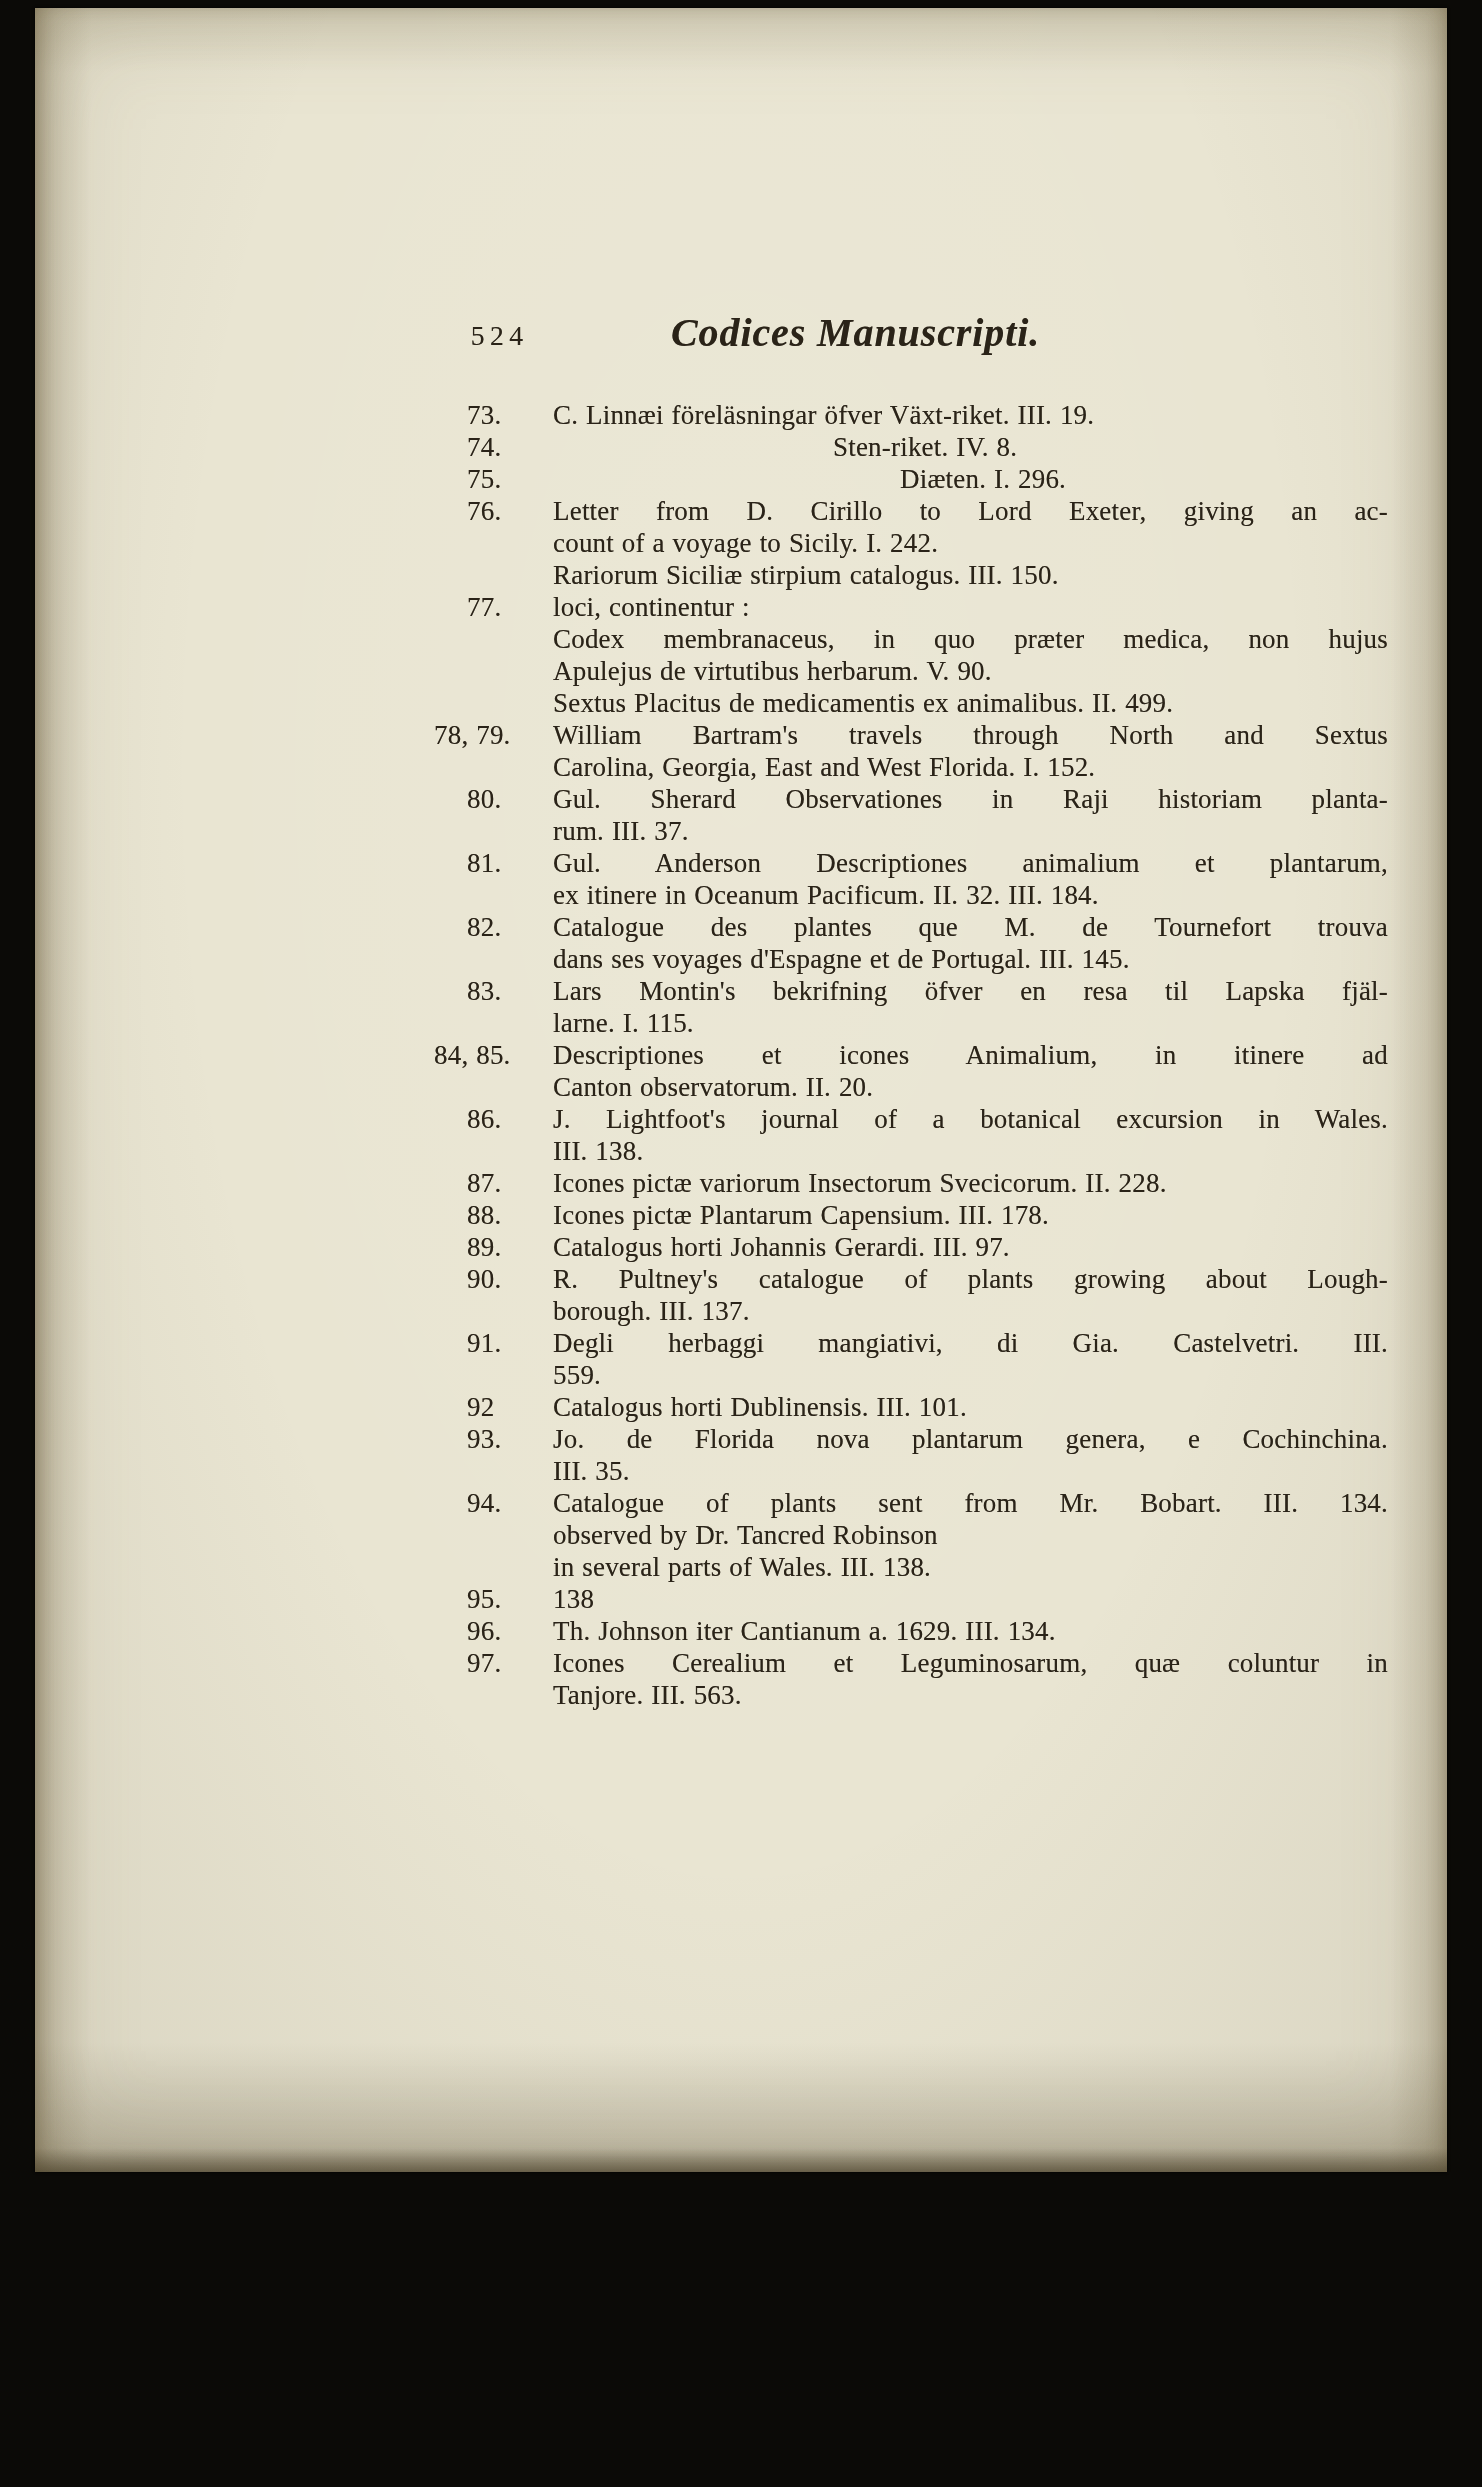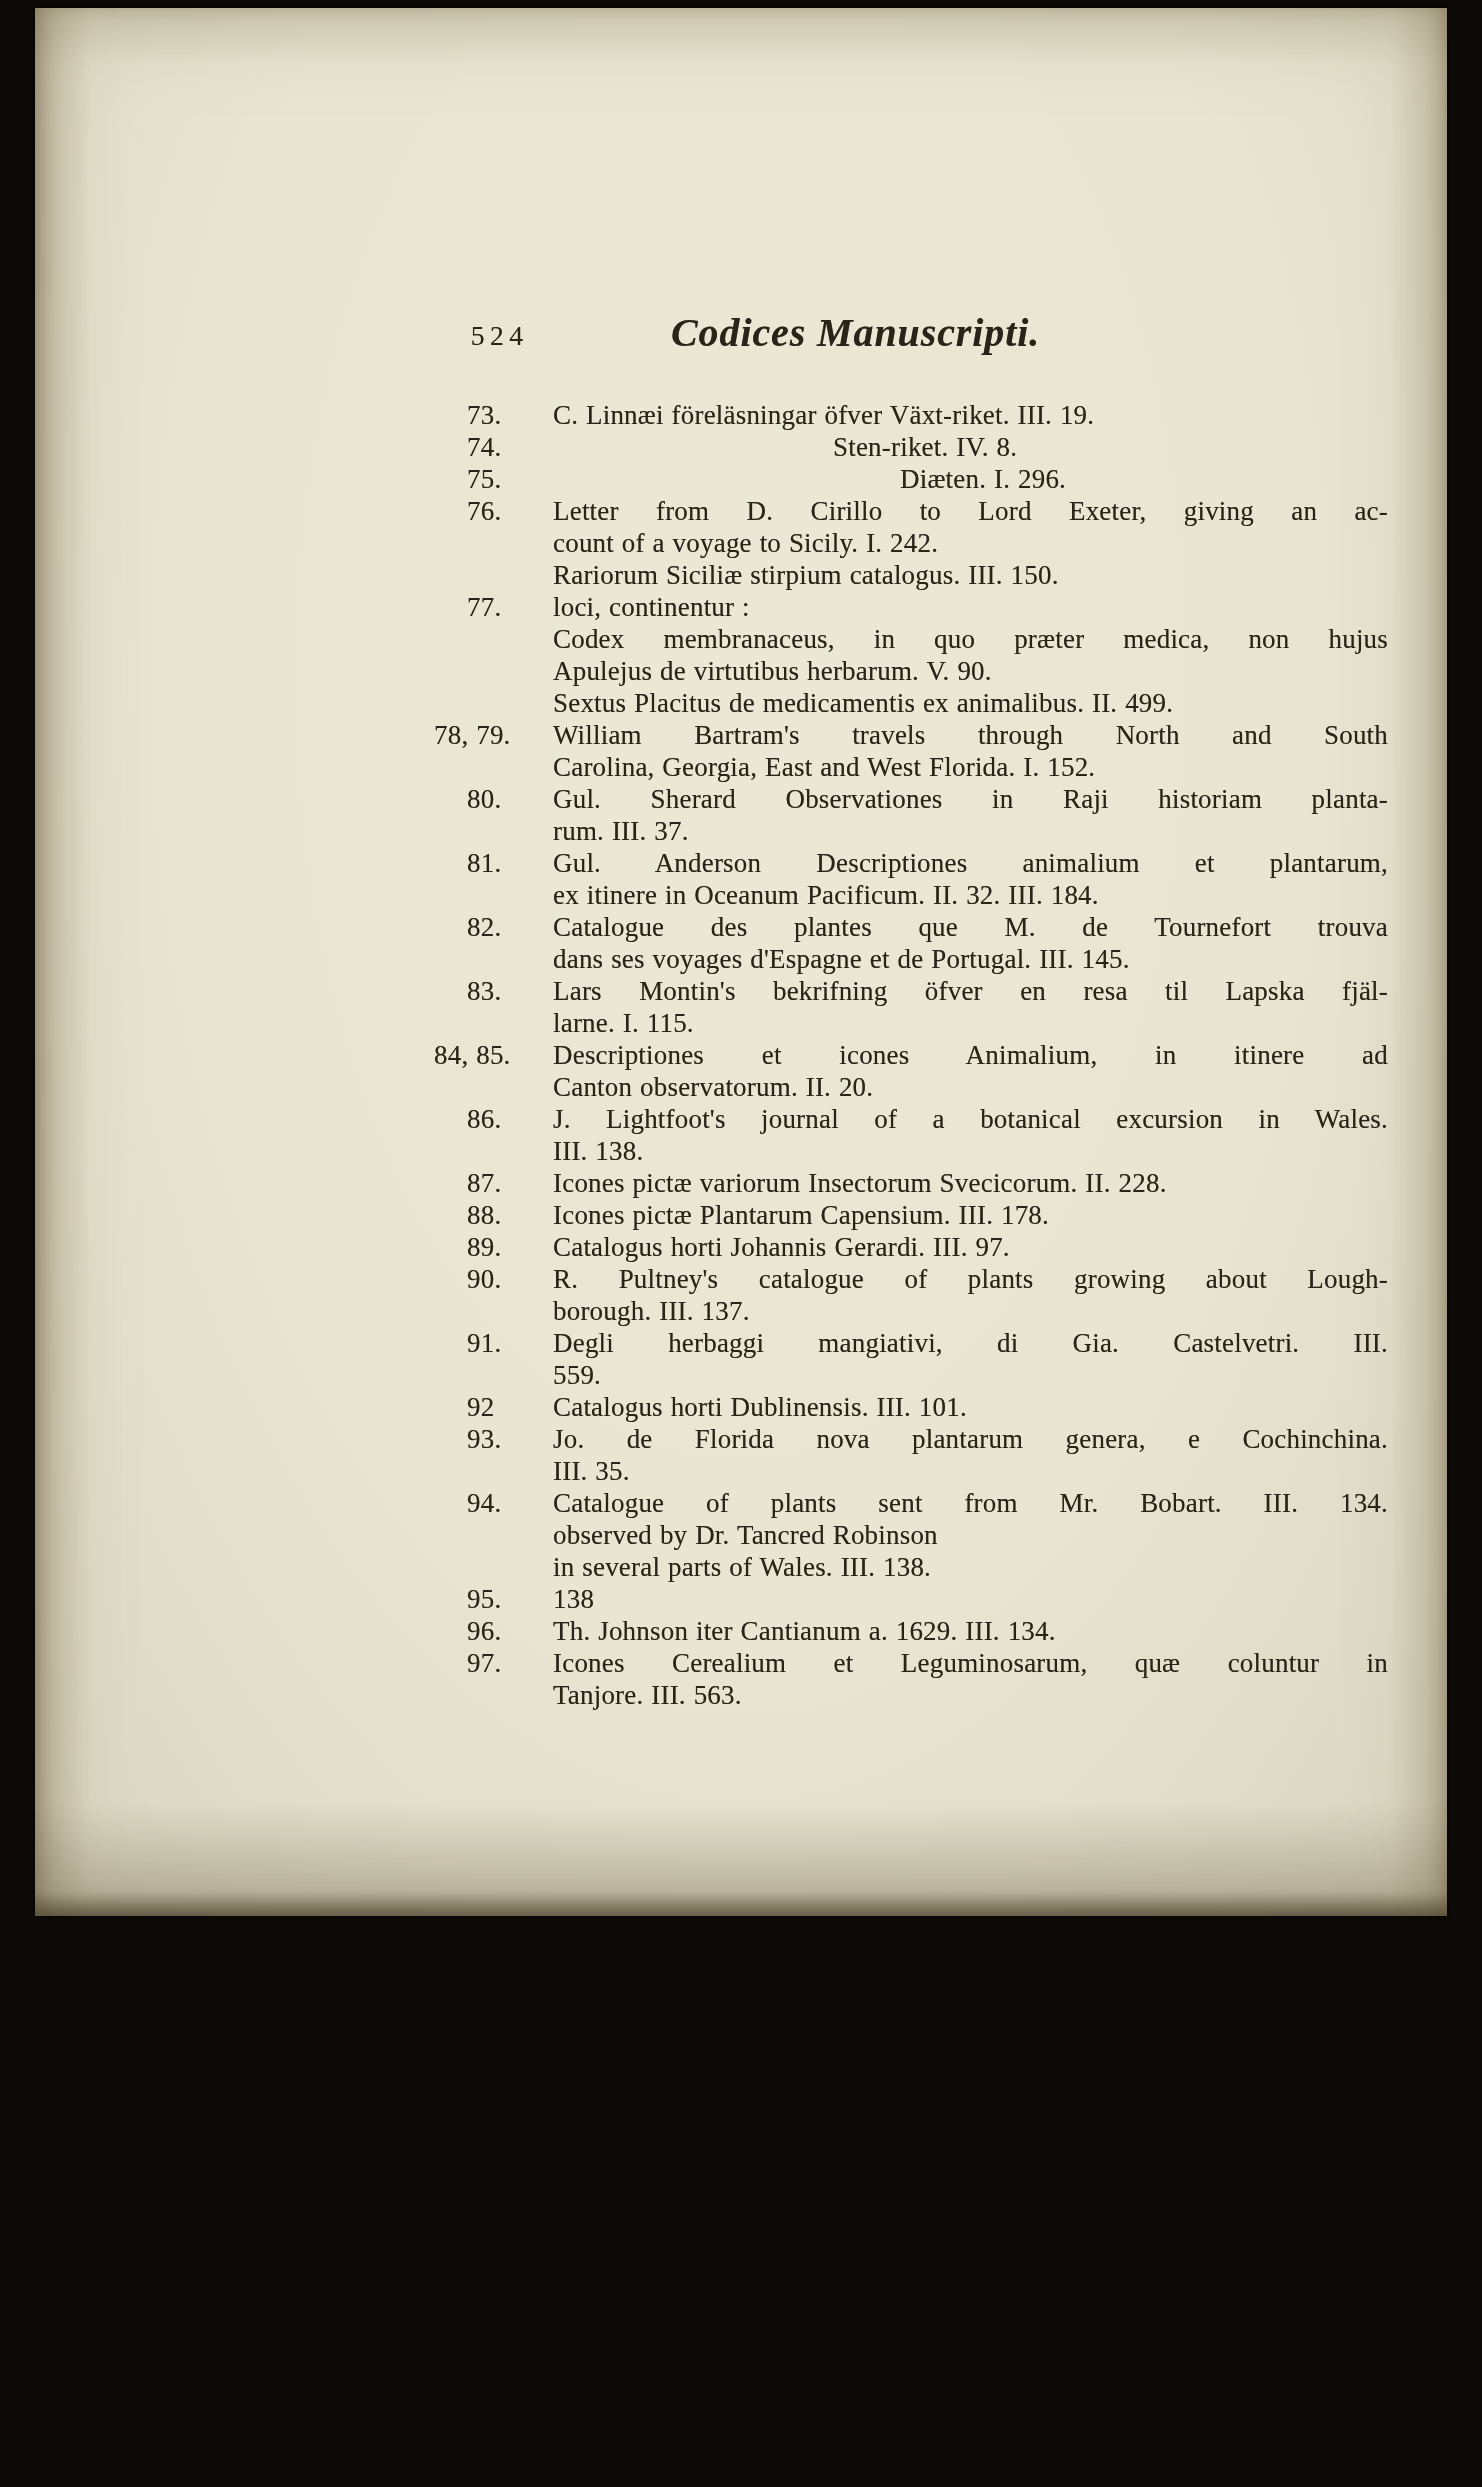--- a/index.html
+++ b/index.html
@@ -13,21 +13,21 @@
     background: #0b0a07;
     font-family: "Liberation Serif", serif;
     overflow: hidden;
   }
   
   .paper {
     position: absolute;
     left: 35px;
     top: 8.3px;
     width: 1412px;
-    height: 1908px;
+    height: 2164px;
     background:
       radial-gradient(ellipse at 50% 35%, rgba(255,255,250,0.10) 0%, rgba(0,0,0,0) 55%, rgba(80,70,45,0.10) 100%),
       linear-gradient(to right, rgba(95,82,50,0.22) 0%, rgba(0,0,0,0) 4%, rgba(0,0,0,0) 96%, rgba(95,82,50,0.20) 100%),
       linear-gradient(to bottom, rgba(120,115,85,0.16) 0%, rgba(0,0,0,0) 3%, rgba(0,0,0,0) 94%, rgba(75,65,40,0.28) 100%),
       #e9e5d2;
     box-shadow:
       inset 0 0 101px rgba(125,110,72,0.30),
       inset 13px 0 24px -11px rgba(95,80,48,0.40),
       inset -9.2px 0 20px -9.2px rgba(95,80,48,0.30),
       inset 0 -14.7px 26px -9.2px rgba(70,60,35,0.40),
@@ -149,21 +149,21 @@
           <div class="body">
             <div class="line">loci, continentur :</div>
             <div class="line just">Codex membranaceus, in quo præter medica, non hujus</div>
             <div class="line">Apulejus de virtutibus herbarum. V. 90.</div>
             <div class="line">Sextus Placitus de medicamentis ex animalibus. II. 499.</div>
           </div>
         </li>
         <li class="entry">
           <span class="num wide">78, 79.</span>
           <div class="body">
-            <div class="line just">William Bartram's travels through North and South</div>
+            <div class="line just">William Bartram's travels through North and Sextus</div>
             <div class="line">Carolina, Georgia, East and West Florida. I. 152.</div>
           </div>
         </li>
         <li class="entry">
           <span class="num">80.</span>
           <div class="body">
             <div class="line just">Gul. Sherard Observationes in Raji historiam planta-</div>
             <div class="line">rum. III. 37.</div>
           </div>
         </li>

